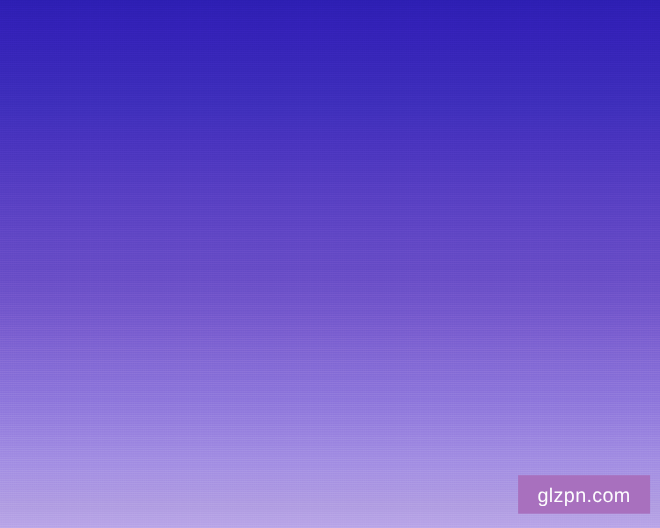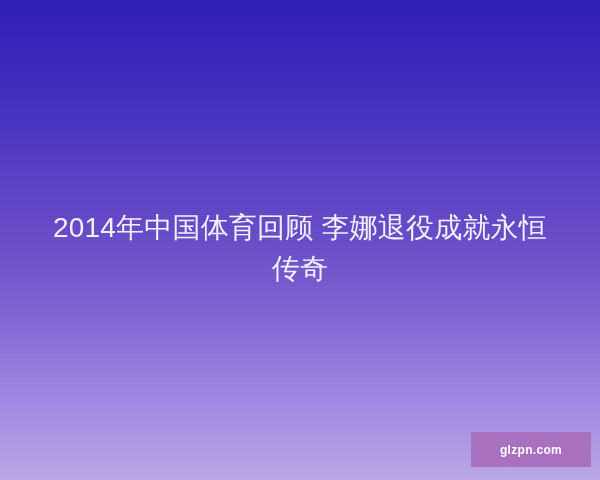--- a/index.html
+++ b/index.html
@@ -68,33 +68,31 @@
     width: 120px;
     height: 35px;
     background: #a870be;
     display: flex;
     align-items: center;
     justify-content: center;
   }
 
   #watermark-label {
     color: #fdfcfe;
-    font-size: 12px;
+    font-size: 18px;
     line-height: 1;
     letter-spacing: 0.3px;
-    font-weight: 700;
+    font-weight: 400;
   }
 </style>
 </head>
 <body>
 
 <div id="thumbnail-card">
 
   <div id="noise-overlay"></div>
 
-  <h1 id="headline">2014年中国体育回顾 李娜退役成就永恒
-传奇</h1>
 
   <div id="watermark-badge">
     <span id="watermark-label">glzpn.com</span>
   </div>
 
 </div>
 
 </body></html>

